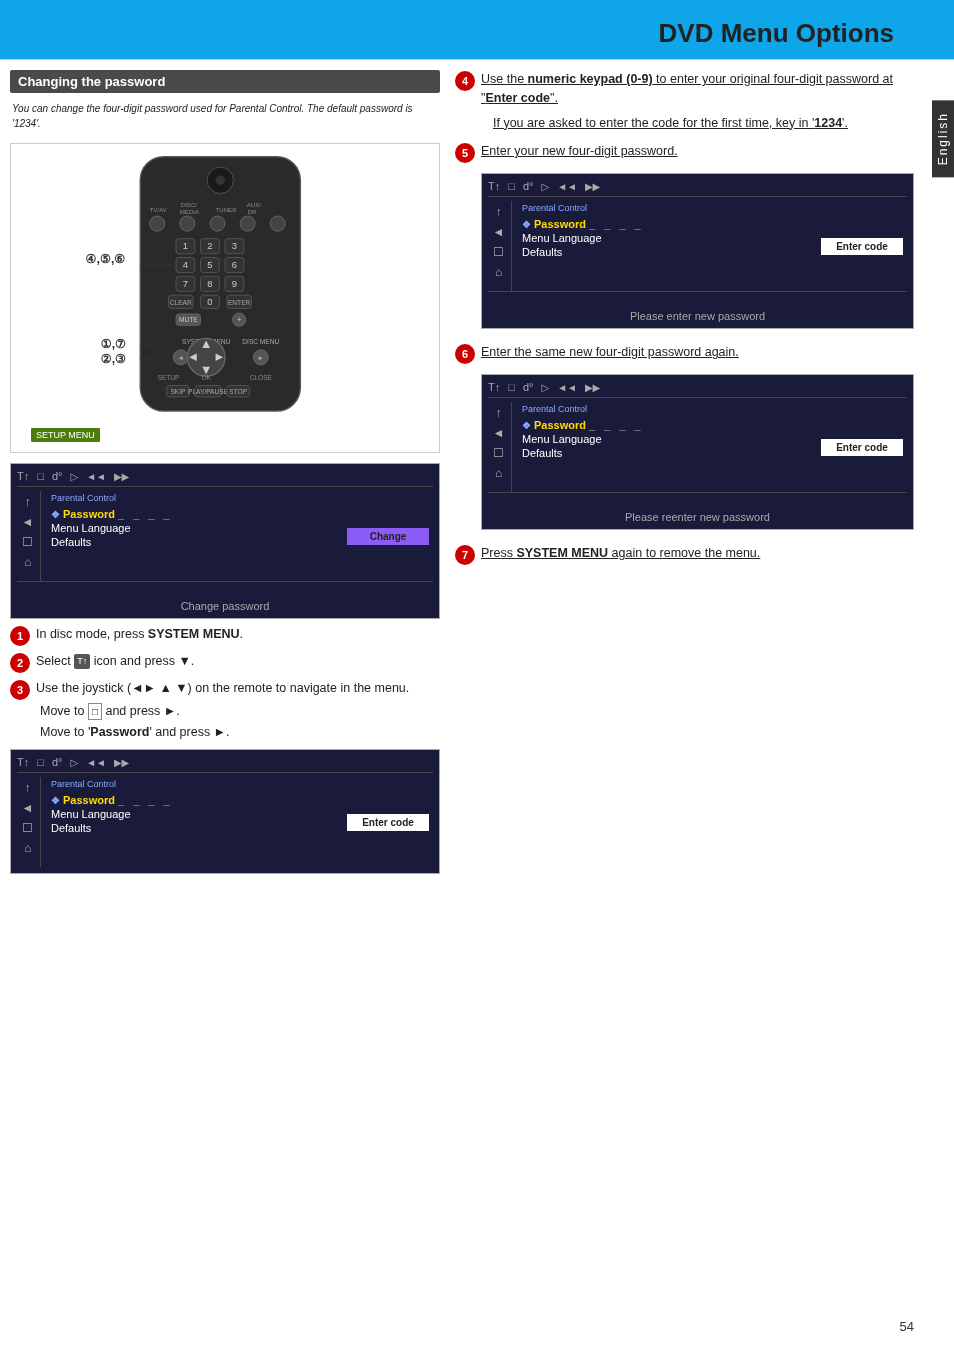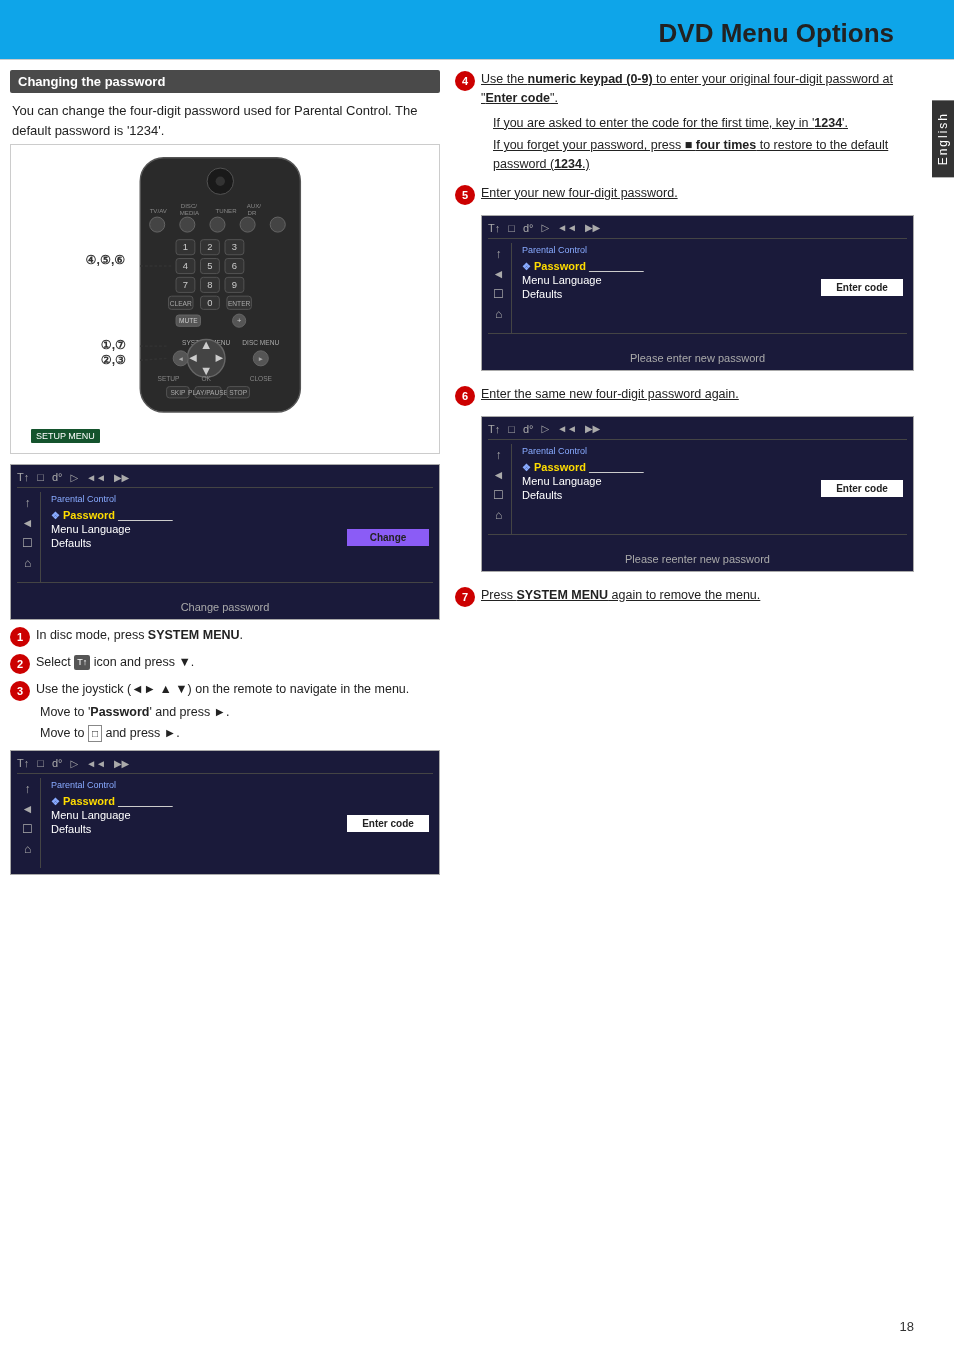--- a/index.html
+++ b/index.html
@@ -66,24 +66,25 @@
       background: #4a4a4a;
       color: #fff;
       font-weight: bold;
       font-size: 13px;
       padding: 4px 8px;
       margin-bottom: 8px;
       border-radius: 2px;
     }
 
     .intro-text {
-      font-size: 13px;
+      font-size: 10px;
       line-height: 1.5;
-      margin-bottom: 4px;
+      margin-bottom: 12px;
       padding: 0 2px;
+      font-style: italic;
     }
 
     
     .remote-area {
       border: 1px solid #ccc;
       padding: 8px;
       margin-bottom: 10px;
       position: relative;
       height: 310px;
       background: #fff;
@@ -190,21 +191,20 @@
       border-top: 1px solid #444;
       padding-top: 18px;
       font-size: 11px;
       color: #aaa;
       text-align: center;
     }
     .password-dashes {
       color: #ccc;
       font-size: 11px;
       letter-spacing: 3px;
-      text-decoration: underline;
     }
 
     
     .steps-list {
       list-style: none;
       padding: 0;
       margin: 0;
     }
     .step-item {
       display: flex;
@@ -372,21 +372,21 @@
 
         <line x1="120" y1="205" x2="148" y2="205" stroke="#333" stroke-width="1.5" stroke-dasharray="3,2"></line>
         <text x="78" y="208" font-size="13" fill="#333" font-weight="bold">①,⑦</text>
 
         <line x1="120" y1="220" x2="148" y2="218" stroke="#333" stroke-width="1.5" stroke-dasharray="3,2"></line>
         <text x="78" y="224" font-size="13" fill="#333" font-weight="bold">②,③</text>
 
       </svg>
 
       
-      <div style="position:absolute;bottom:10px;left:20px;background:#14532d;color:#fff;font-size:9px;padding:2px 5px;border-radius:1px;">SETUP MENU</div>
+      <div style="position:absolute;bottom:10px;left:20px;background:#4d7c0f;color:#fff;font-size:9px;padding:2px 5px;border-radius:1px;">SETUP MENU</div>
     </div>
 
     <div class="setup-screenshot small-screen-wrap">
       <div class="menu-screen">
         <div class="menu-screen-toolbar">
           <span class="toolbar-icon">T↑</span>
           <span class="toolbar-icon">□</span>
           <span class="toolbar-icon">d°</span>
           <span class="toolbar-arrow">▷</span>
           <span class="toolbar-arrow">◄◄</span>
@@ -424,22 +424,22 @@
         <span class="step-num red">2</span>
         <span class="step-text">
           Select <span style="display:inline-block;background:#555;color:#fff;font-size:9px;padding:1px 3px;vertical-align:middle;border-radius:2px;">T↑</span> icon and press ▼.
         </span>
       </li>
       <li class="step-item">
         <span class="step-num red">3</span>
         <span class="step-text">
           Use the joystick (◄► ▲ ▼) on the remote to navigate in the menu.
           <div class="sub-steps">
+            <div class="sub-step">Move to <span style="display:inline-block;border:1px solid #888;padding:0 3px;font-size:10px;">□</span> and press ►.</div>
             <div class="sub-step">Move to '<b>Password</b>' and press ►.</div>
-            <div class="sub-step">Move to <span style="display:inline-block;border:1px solid #888;padding:0 3px;font-size:10px;">□</span> and press ►.</div>
           </div>
         </span>
       </li>
     </ul>
 
     <div class="setup-screenshot small-screen-wrap">
       <div class="menu-screen">
         <div class="menu-screen-toolbar">
           <span class="toolbar-icon">T↑</span>
           <span class="toolbar-icon">□</span>
@@ -472,23 +472,20 @@
 
   <div class="right-col">
 
     <div class="right-step">
       <span class="step-num">4</span>
       <div class="right-step-content">
         Use the <b>numeric keypad (0-9)</b> to enter your original four-digit password at "<b>Enter code</b>".
         <div style="margin-top:6px;margin-left:12px;font-size:12.5px;line-height:1.5;">
           If you are asked to enter the code for the first time, key in '<b>1234</b>'.
         </div>
-        <div style="margin-top:4px;margin-left:12px;font-size:12.5px;line-height:1.5;">
-          If you forget your password, press ■ <b>four times</b> to restore to the default password (<b>1234</b>.)
-        </div>
       </div>
     </div>
 
     <div class="right-step">
       <span class="step-num">5</span>
       <div class="right-step-content">
         Enter your new four-digit password.
       </div>
     </div>
 
@@ -564,13 +561,13 @@
     <div class="right-step">
       <span class="step-num">7</span>
       <div class="right-step-content">
         Press <b>SYSTEM MENU</b> again to remove the menu.
       </div>
     </div>
 
   </div>
 </div>
 
-<div class="page-number">18</div>
+<div class="page-number">54</div>
 
 </body></html>

